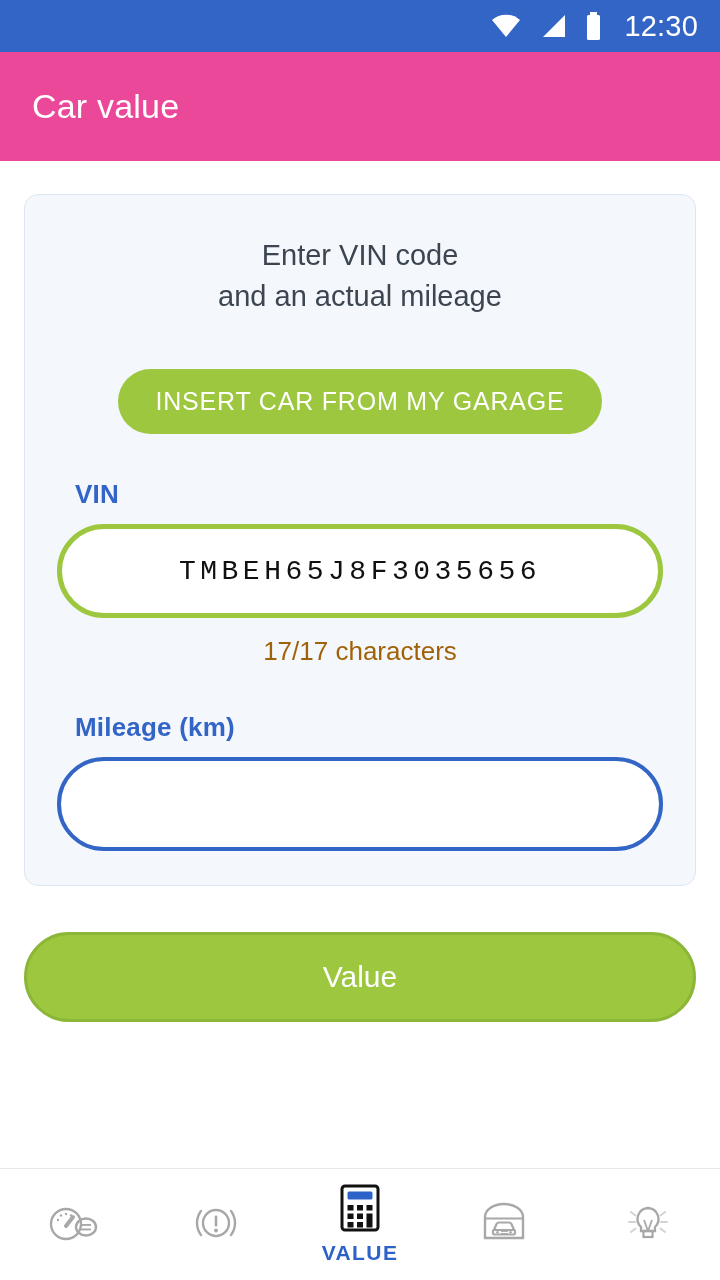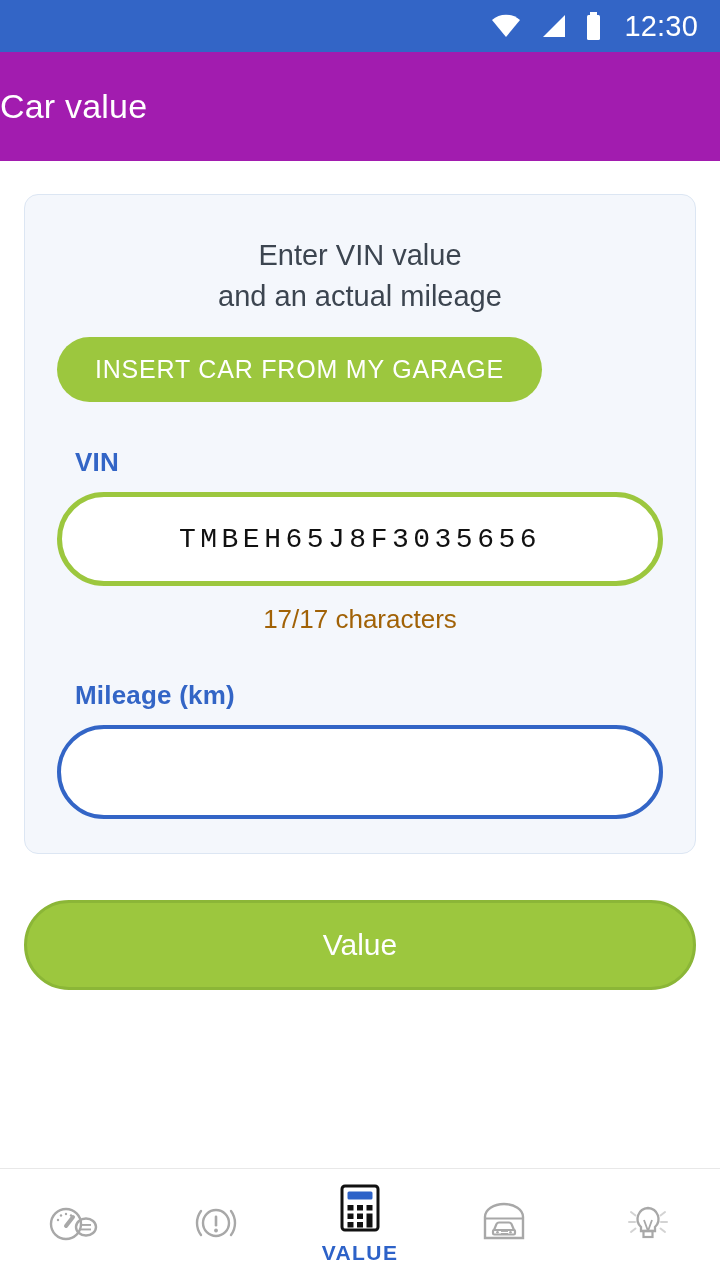--- a/index.html
+++ b/index.html
@@ -31,23 +31,24 @@
     color: #ffffff;
     font-size: 29px;
     letter-spacing: 0.2px;
     line-height: 1;
     margin-left: 4px;
   }
 
   
   .appbar {
     height: 109px;
-    background: #a21caf;
-    display: flex;
-    align-items: center;
+    background: #ec4899;
+    display: flex;
+    align-items: center;
+    padding-left: 32px;
   }
   .appbar-title {
     color: #ffffff;
     font-size: 34px;
     font-weight: 400;
     letter-spacing: 0.2px;
   }
 
   
   .content {
@@ -65,21 +66,22 @@
   .card-heading {
     text-align: center;
     color: #3C4550;
     font-size: 29px;
     line-height: 1.42;
     font-weight: 400;
   }
 
   .garage-btn-wrap {
     display: flex;
-    margin-top: 20px;
+    justify-content: center;
+    margin-top: 52px;
   }
   .garage-btn {
     background: #9CC73E;
     color: #ffffff;
     border: none;
     border-radius: 40px;
     font-family: "Liberation Sans", sans-serif;
     font-size: 25px;
     letter-spacing: 0.8px;
     padding: 20px 38px;
@@ -193,21 +195,21 @@
 
 <div class="appbar">
   <span class="appbar-title">Car value</span>
 </div>
 
 <div class="content">
 
   <div class="card">
 
     <div class="card-heading">
-      <div>Enter VIN value</div>
+      <div>Enter VIN code</div>
       <div>and an actual mileage</div>
     </div>
 
     <div class="garage-btn-wrap">
       <button class="garage-btn">INSERT CAR FROM MY GARAGE</button>
     </div>
 
     <div class="field-block">
       <div class="field-label">VIN</div>
       <input class="input-pill vin" type="text" value="TMBEH65J8F3035656" style="">

